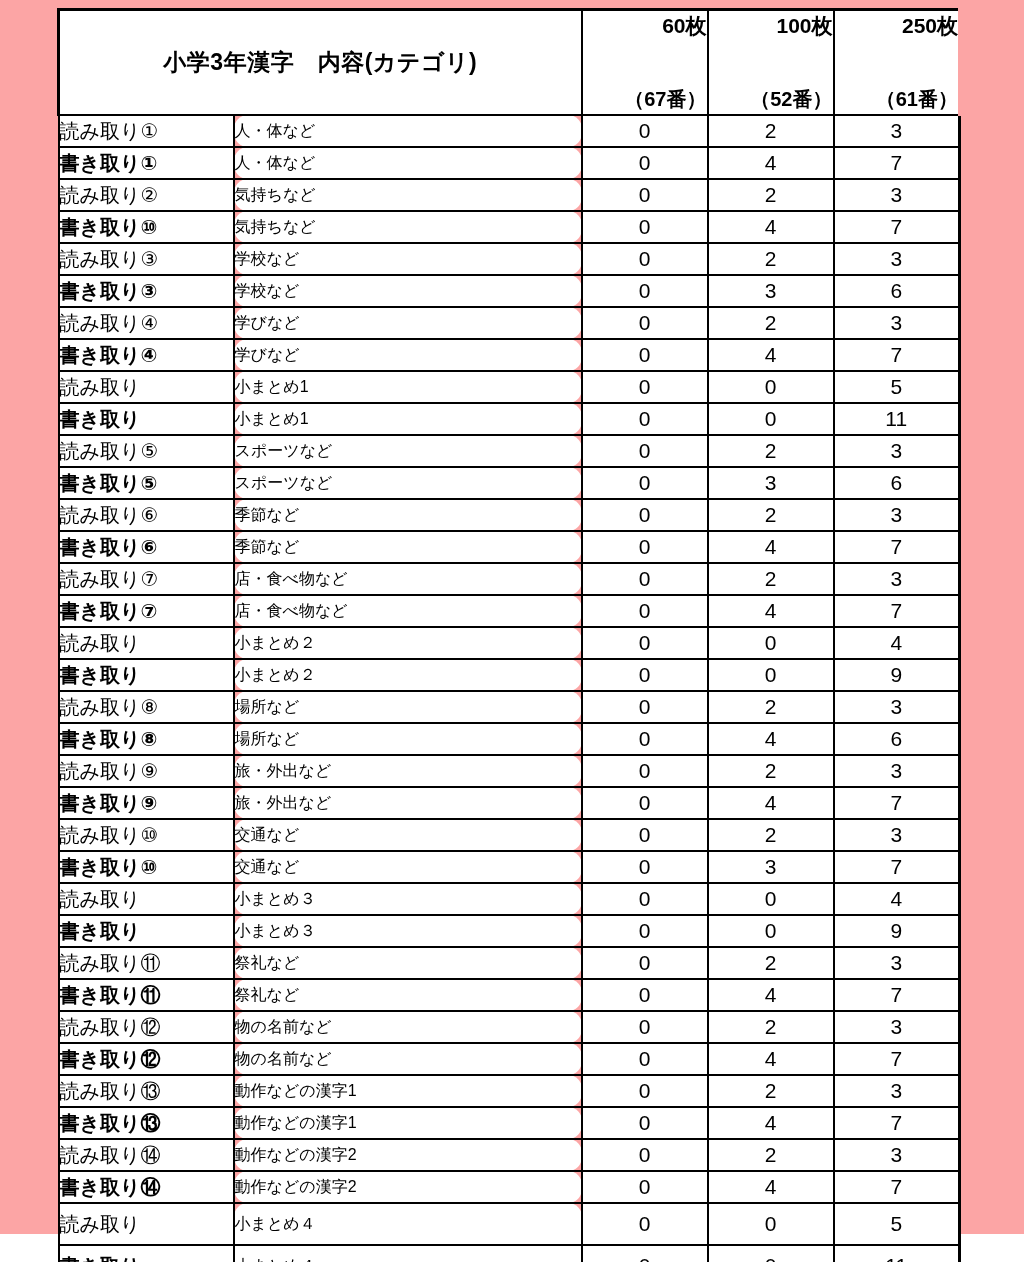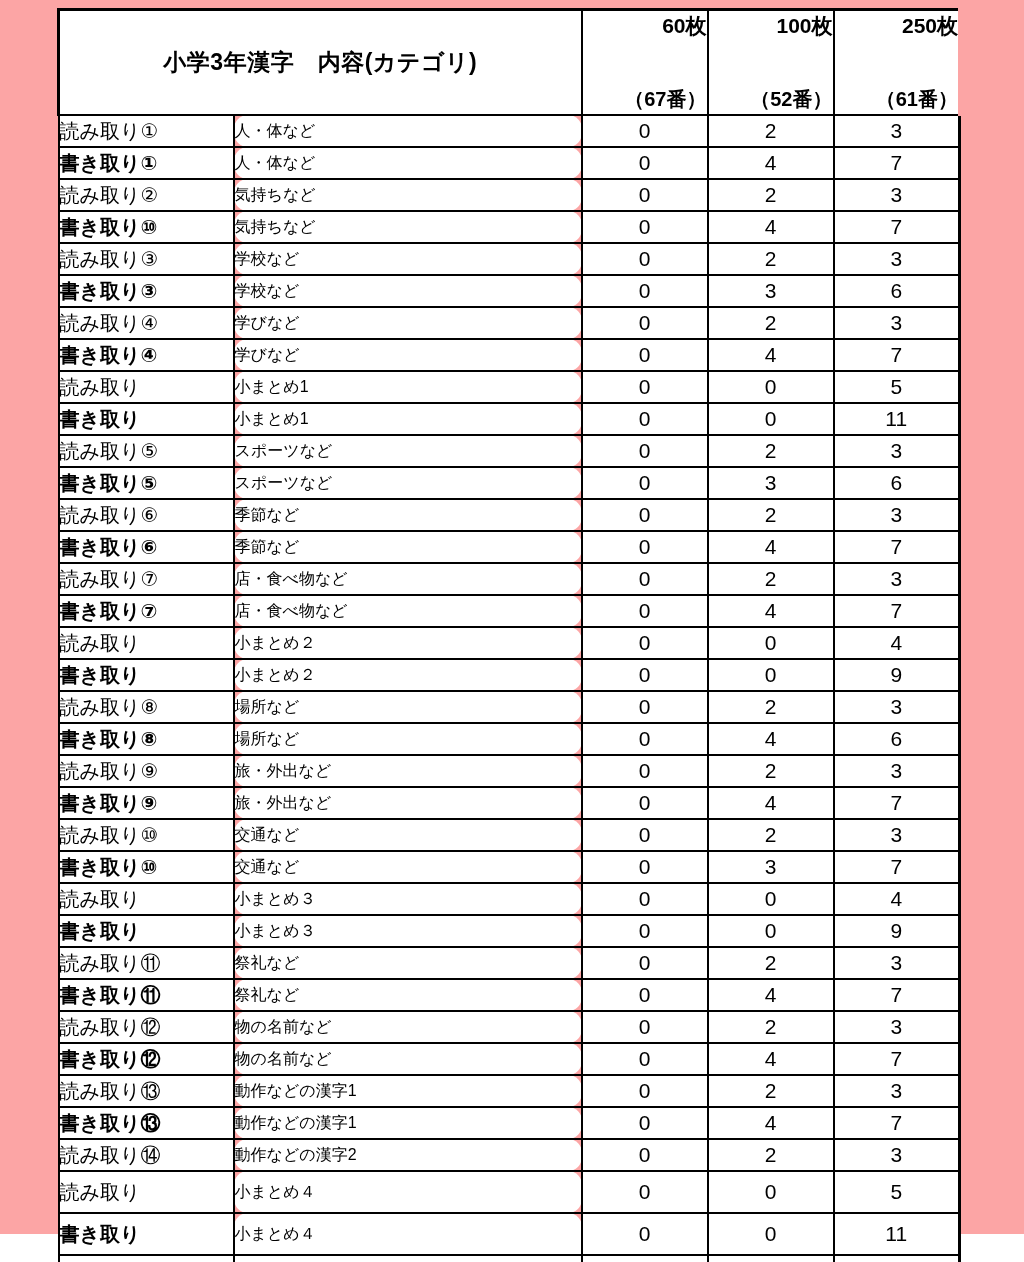--- a/index.html
+++ b/index.html
@@ -354,20 +354,27 @@
           <td class="num-cell">4</td>
           <td class="num-cell last">7</td>
         </tr>
         <tr class="data-row">
           <td class="section-cell">読み取り⑭</td>
           <td class="category-cell">動作などの漢字2</td>
           <td class="num-cell">0</td>
           <td class="num-cell">2</td>
           <td class="num-cell last">3</td>
         </tr>
+        <tr class="data-row">
+          <td class="section-cell bold">書き取り⑭</td>
+          <td class="category-cell">動作などの漢字2</td>
+          <td class="num-cell">0</td>
+          <td class="num-cell">4</td>
+          <td class="num-cell last">7</td>
+        </tr>
         <tr class="data-row tall">
           <td class="section-cell">読み取り</td>
           <td class="category-cell">小まとめ４</td>
           <td class="num-cell">0</td>
           <td class="num-cell">0</td>
           <td class="num-cell last">5</td>
         </tr>
         <tr class="data-row tall">
           <td class="section-cell bold">書き取り</td>
           <td class="category-cell">小まとめ４</td>

